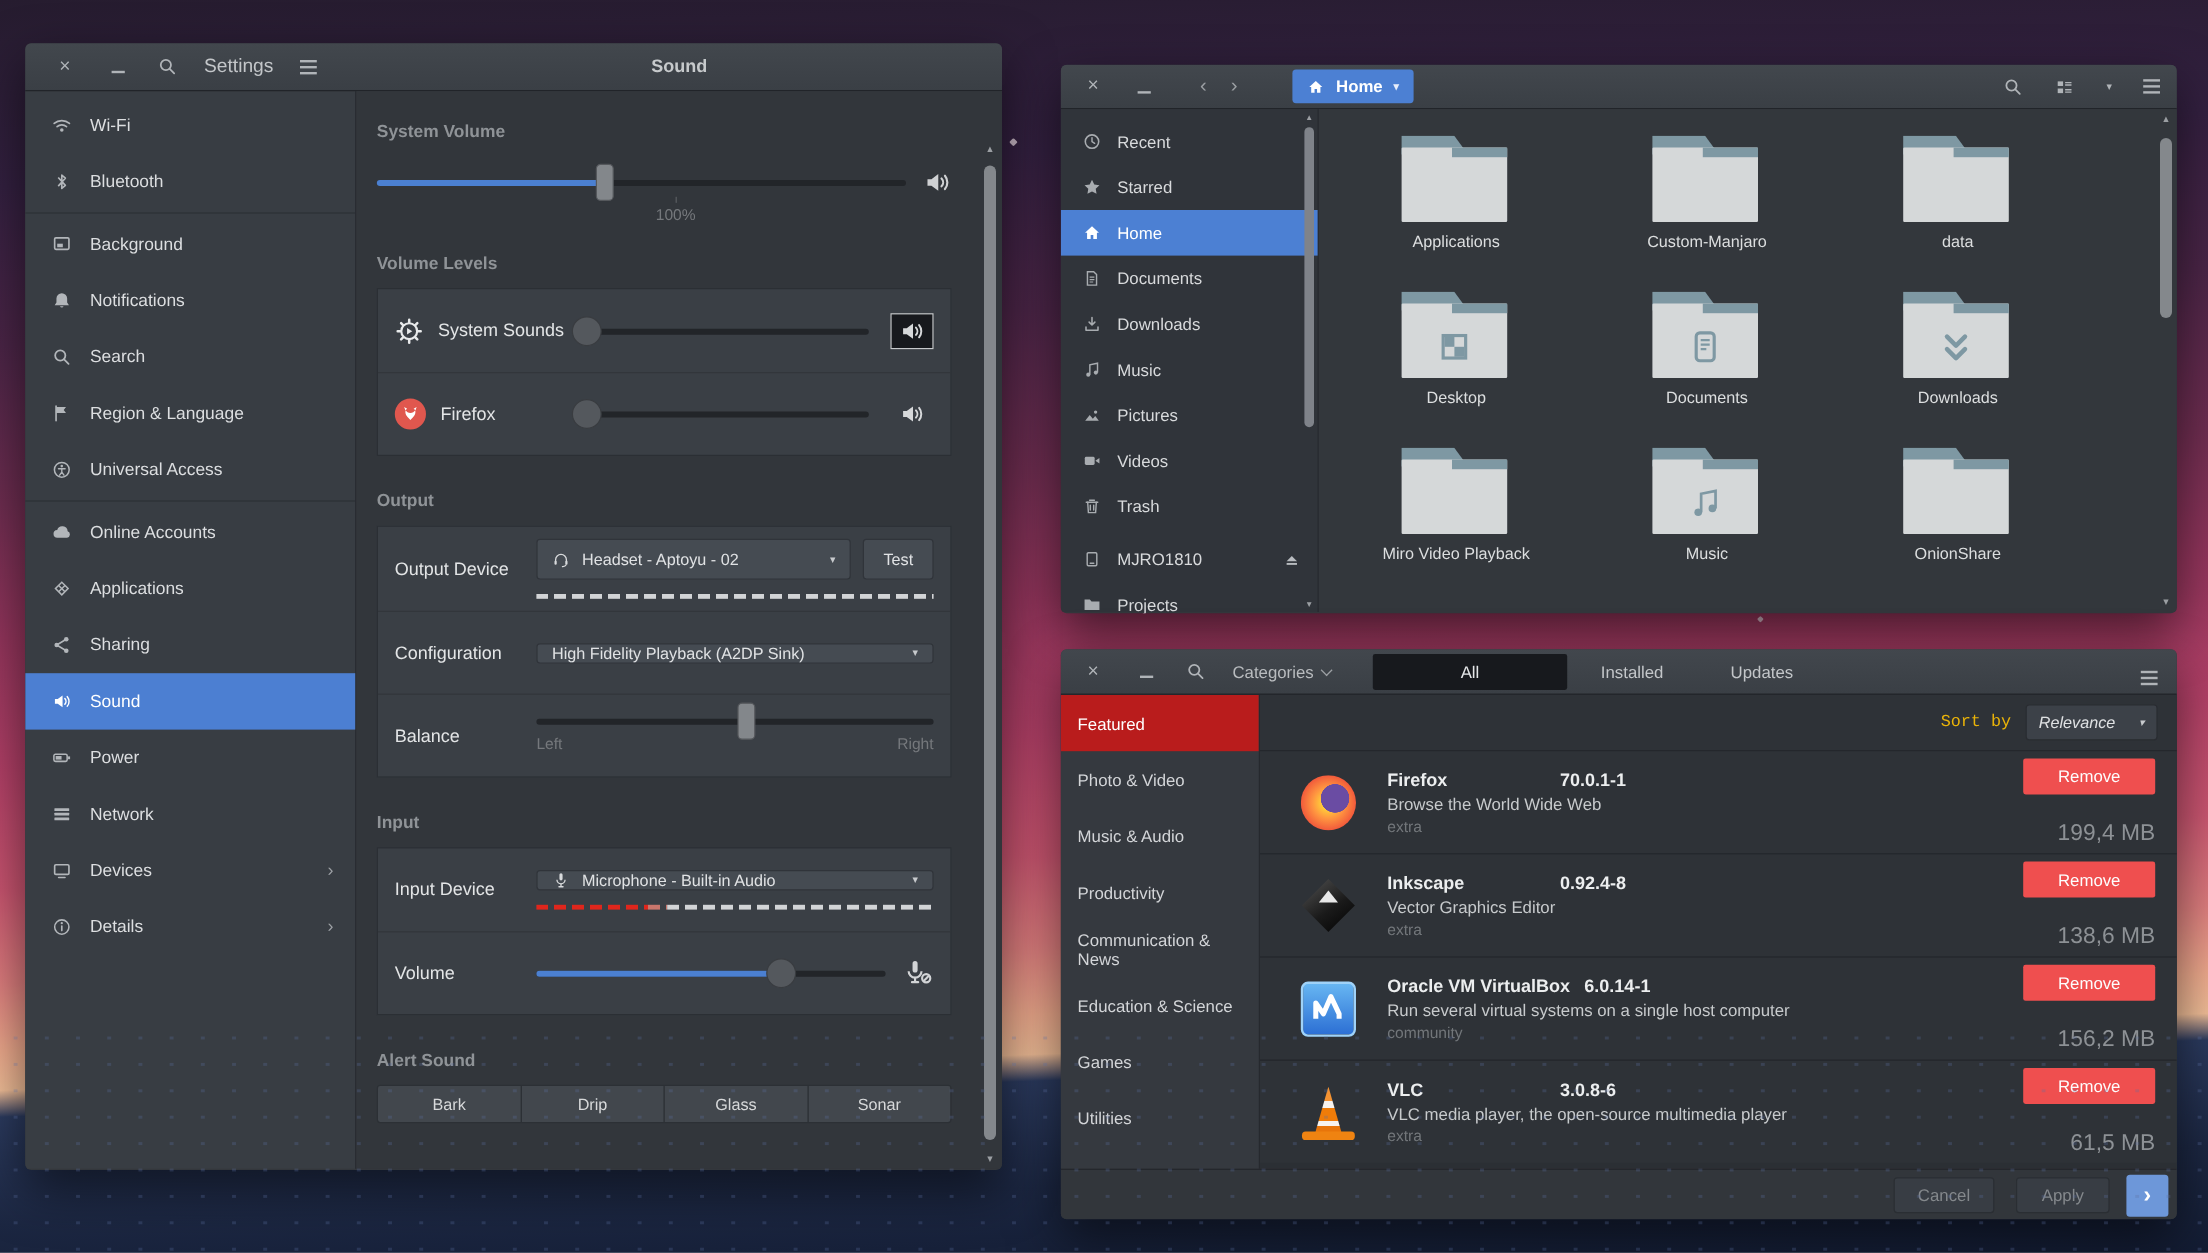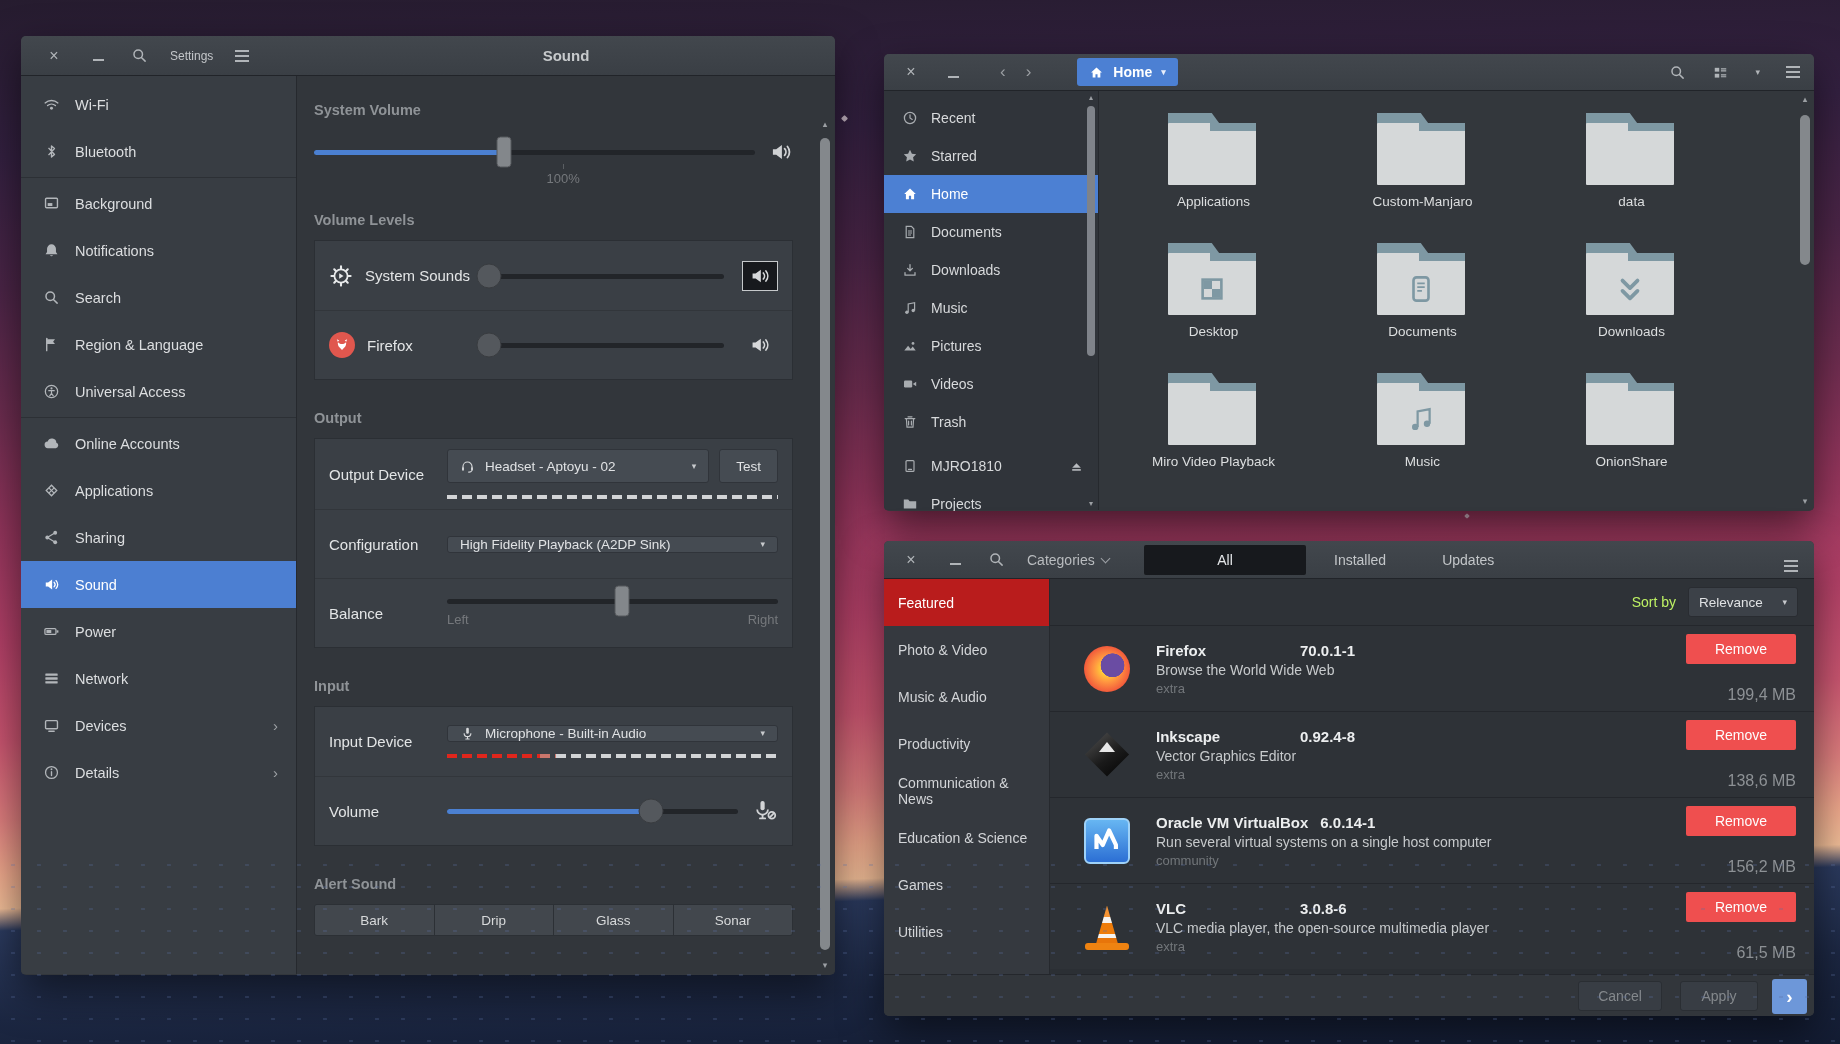--- a/index.html
+++ b/index.html
@@ -116,34 +116,34 @@
   .tabs{position:absolute;left:260px;display:flex;align-items:center;gap:0;}
   .tab{padding:0 28px;height:30px;display:flex;align-items:center;font-size:14px;color:#c3c6c9;}
   .tab.act{background:#17191d;border-radius:2px;color:#e4e6e8;min-width:162px;justify-content:center;}
   #software .rz{position:absolute;right:16px;}
   #software .body{display:flex;height:395px;}
   .p-side{width:166px;background:#35393f;border-right:1px solid #26292e;flex:none;overflow:hidden;}
   .p-item{height:47px;display:flex;align-items:center;padding:0 14px;font-size:14px;color:#d3d5d8;}
   .p-item.sel{background:#b91c1c;color:#fff;}
   .p-main{flex:1;background:#2b2f34;display:flex;flex-direction:column;}
   .sortrow{height:46px;display:flex;align-items:center;justify-content:flex-end;gap:12px;padding:0 16px;background:#2e3237;}
-  .sortlab{font-size:14px;color:#bef264;}
-  .sortdd{width:110px;height:30px;background:#3c4148;border:1px solid #292c31;border-radius:3px;display:flex;align-items:center;padding:0 10px;color:#dfe1e3;font-size:13.5px;}
+  .sortlab{font-size:14px;color:#eab308;font-family:Liberation Mono, monospace;}
+  .sortdd{width:110px;height:30px;background:#3c4148;border:1px solid #292c31;border-radius:3px;display:flex;align-items:center;padding:0 10px;color:#dfe1e3;font-size:13.5px;font-style:italic;}
   .sortdd .caret{margin-left:auto;}
   .approw{height:86px;display:flex;align-items:center;padding:0 18px 0 34px;border-top:1px solid #24272c;background:#2e3237;}
   .appicon{width:46px;height:46px;flex:none;margin-right:26px;position:relative;}
   .appinfo{flex:1;display:flex;flex-direction:column;justify-content:center;gap:3px;}
   .appname-row{display:flex;align-items:baseline;}
   .appname{font-size:15px;font-weight:bold;color:#eceeef;display:inline-block;min-width:132px;}
   .appver{font-size:15px;font-weight:bold;color:#eceeef;margin-left:12px;}
   .appdesc{font-size:14px;color:#c7cacc;}
   .apprepo{font-size:13px;color:#72767a;}
   .appact{display:flex;flex-direction:column;align-items:flex-end;gap:22px;width:110px;flex:none;}
   .rmbtn{width:110px;height:30px;background:#ef4f4f;border-radius:2px;color:#fdfdfd;font-size:14px;display:flex;align-items:center;justify-content:center;}
-  .appsize{font-size:16px;color:#8d9195;}
+  .appsize{font-size:19px;color:#8d9195;}
   .p-footer{height:42px;background:#32363b;border-top:1px solid #24272c;display:flex;align-items:center;justify-content:flex-end;gap:18px;padding-right:56px;position:relative;}
   .fbtn{width:84px;height:30px;background:#383d44;border:1px solid #2a2e33;border-radius:3px;color:#84888c;font-size:14px;display:flex;align-items:center;justify-content:center;}
   .nextbtn{position:absolute;right:7px;top:4px;width:35px;height:35px;background:#6d97d9;border-radius:3px;color:#fff;font-size:19px;font-weight:bold;display:flex;align-items:center;justify-content:center;}
 
   
   .ic-ff{border-radius:50%;background:radial-gradient(circle at 62% 42%,#6a4ca3 0 30%,rgba(0,0,0,0) 31%),radial-gradient(circle at 50% 50%,#ffca3a 0 18%,#ff9640 40%,#f1573b 72%,#d6456b 100%);}
   .ic-ink{background:linear-gradient(145deg,#555 0%,#1a1a1a 55%,#000 100%);clip-path:polygon(50% 2%,98% 50%,50% 98%,2% 50%);}
   .ic-ink::after{content:"";position:absolute;left:15px;top:10px;width:0;height:0;border-left:8px solid transparent;border-right:8px solid transparent;border-bottom:10px solid #e8e8e8;}
   .ic-vbox{border-radius:6px;background:linear-gradient(180deg,#67b6f2,#2c6fd4);border:2px solid #9fd2f8;}
   .ic-vlc{position:relative;}
@@ -348,21 +348,21 @@
 <div class="win" id="settings">
   <div class="hdr">
     <div class="lz">
       <span class="wglyph">×</span>
       <span class="wglyph">
           <i class="minbar"></i>
         </span>
       <svg class="ic" style="color:#b0b4b8">
           <use href="#i-search"></use>
         </svg>
-      <span style="font-size:12px;color:#c3c6c9;">Settings</span>
+      <span style="font-size:16px;color:#c3c6c9;">Settings</span>
       <span class="burger">
           <i></i>
           <i></i>
           <i></i>
         </span>
     </div>
     <div class="title">Sound</div>
   </div>
   <div class="body">
     <div class="s-side">

